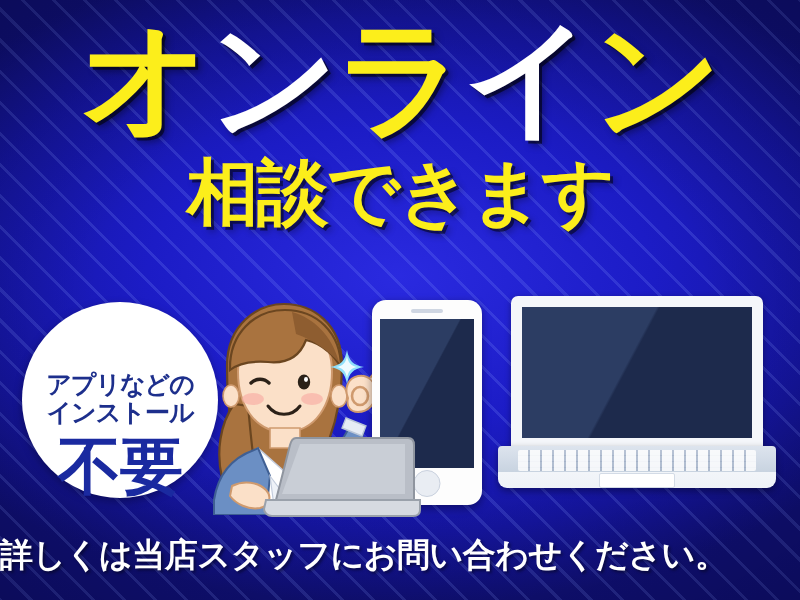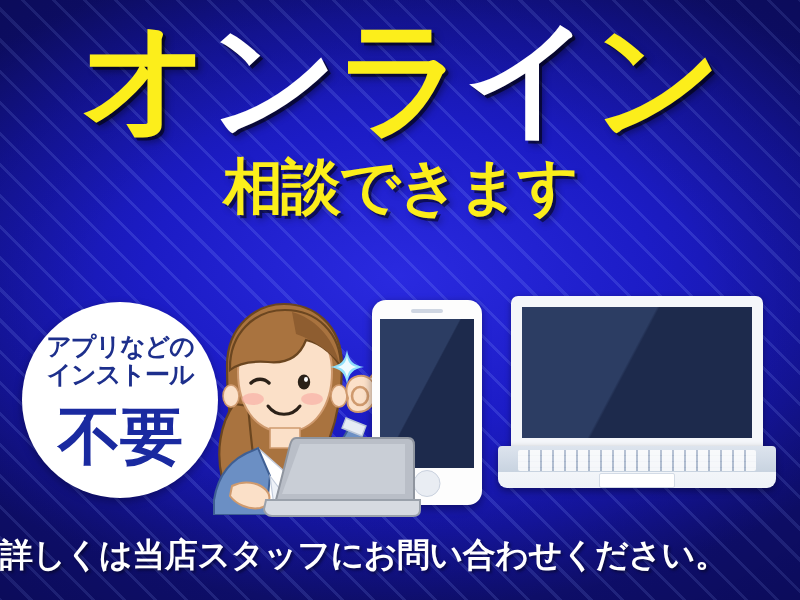--- a/index.html
+++ b/index.html
@@ -67,21 +67,21 @@
   }
   .ch-yellow { color: #fcee1b; }
   .ch-white  { color: #ffffff; }
 
   .headline-2 {
     position: absolute;
     top: 156px;
     left: 0;
     width: 800px;
     text-align: center;
-    font-size: 60px;
+    font-size: 72px;
     line-height: 1.0;
     font-weight: 900;
     letter-spacing: -2px;
     white-space: nowrap;
     color: #fcee1b;
     text-shadow:
       3px 3px 0 rgba(0,0,0,0.5),
       5px 5px 7px rgba(0,0,0,0.3);
   }
 
@@ -91,38 +91,38 @@
     left: 22px;
     top: 302px;
     width: 196px;
     height: 196px;
     border-radius: 50%;
     background: #ffffff;
     box-shadow: 0 3px 9px rgba(0,0,10,0.35);
     display: flex;
     flex-direction: column;
     align-items: center;
-    justify-content: center;
+    justify-content: flex-end;
     z-index: 6;
   }
   .badge-line {
     color: #1d2f8c;
     font-weight: 900;
     font-size: 25px;
     line-height: 1.12;
     letter-spacing: -1px;
     white-space: nowrap;
   }
   .badge-big {
     color: #1a2aa0;
     font-weight: 900;
     font-size: 63px;
     line-height: 1.0;
     letter-spacing: -1px;
-    margin-top: 16px;
+    margin-top: 8px;
     white-space: nowrap;
   }
 
   
   .caption {
     position: absolute;
     left: 0;
     bottom: 22px;
     width: 800px;
     text-align: left;

